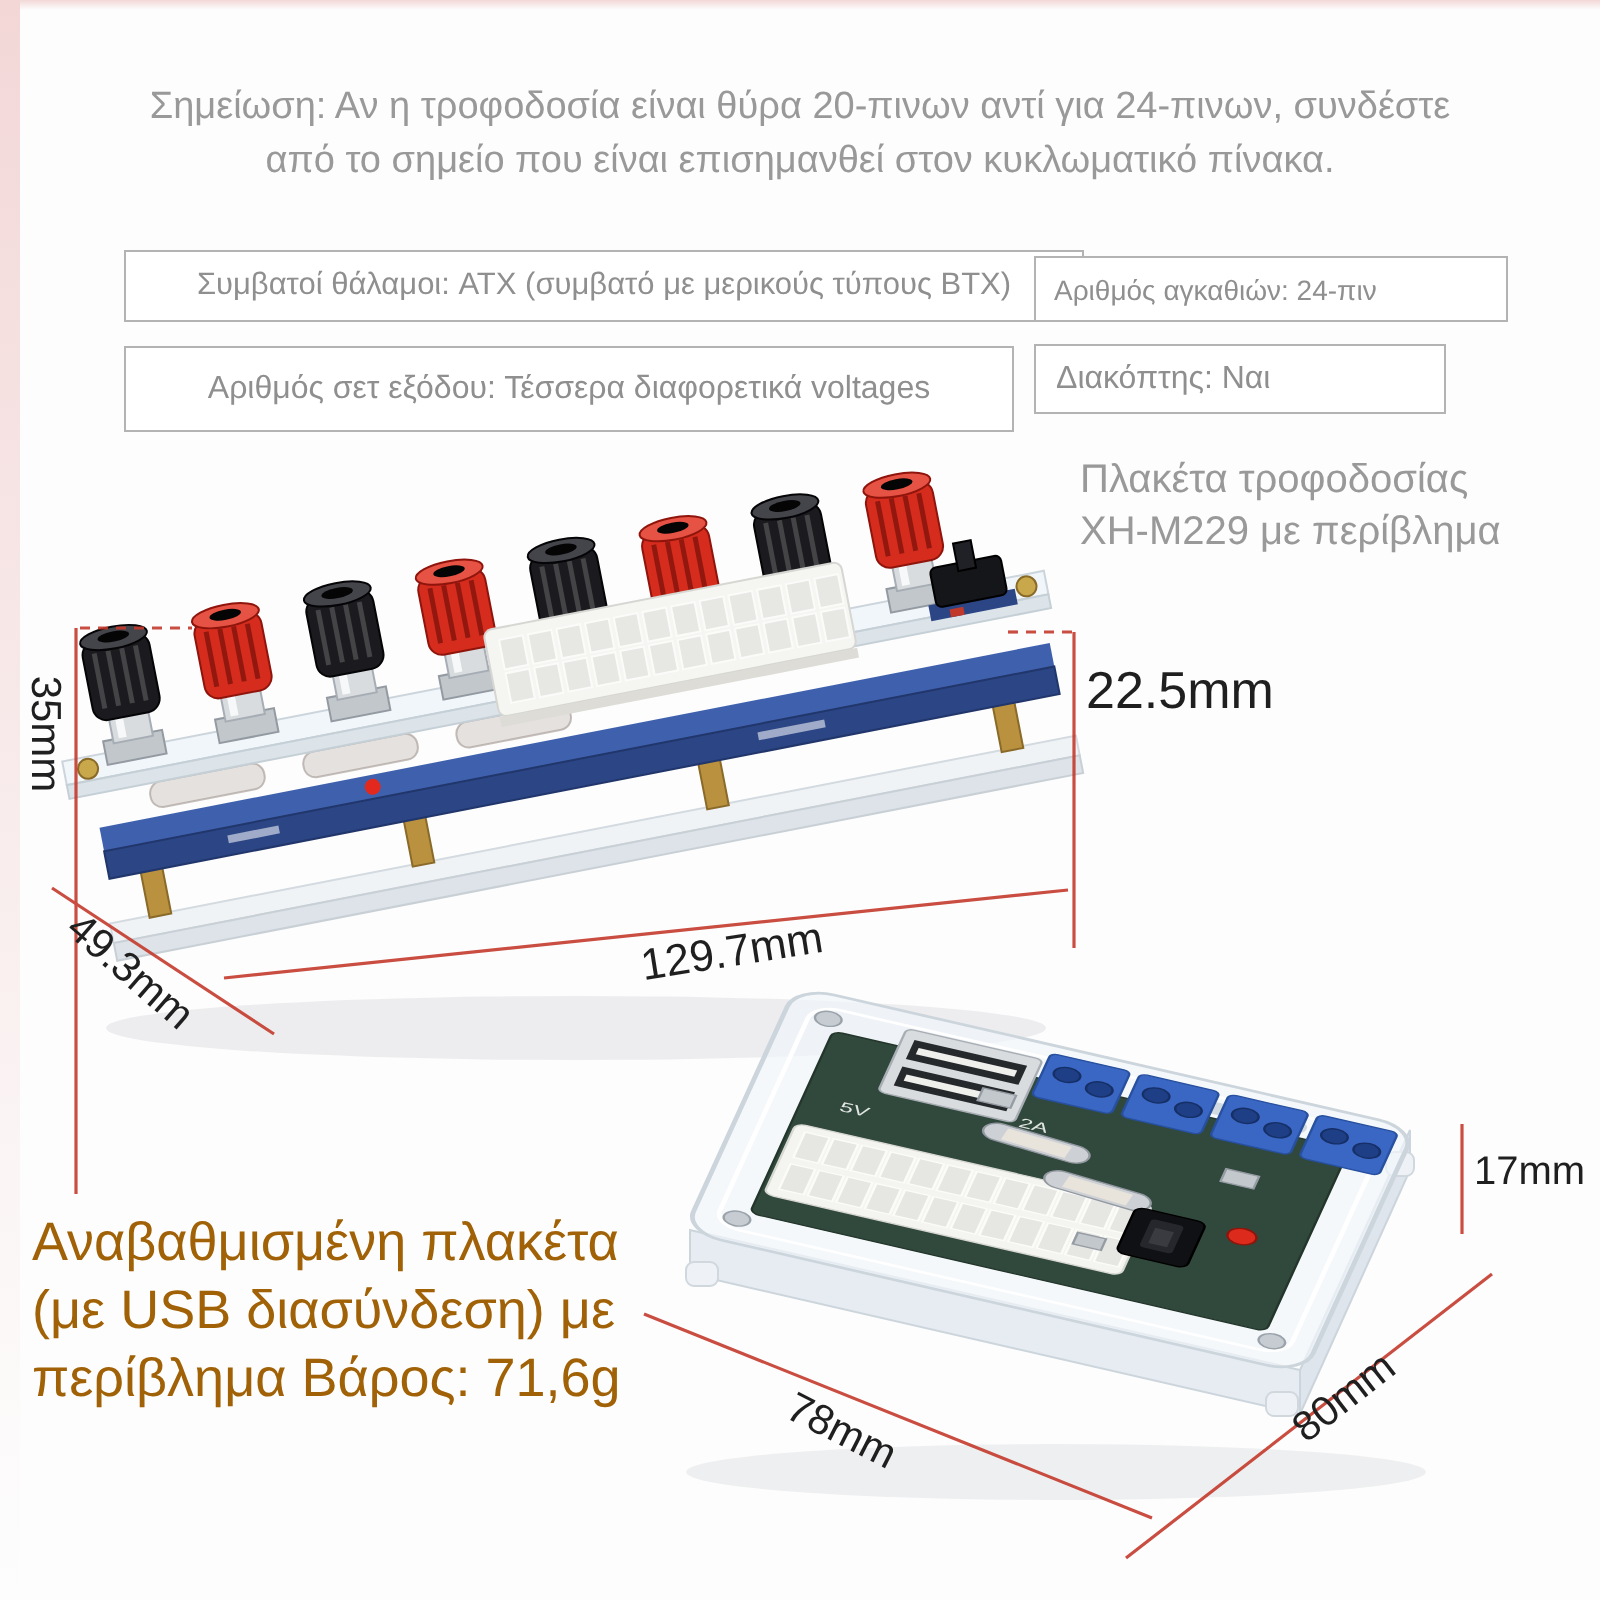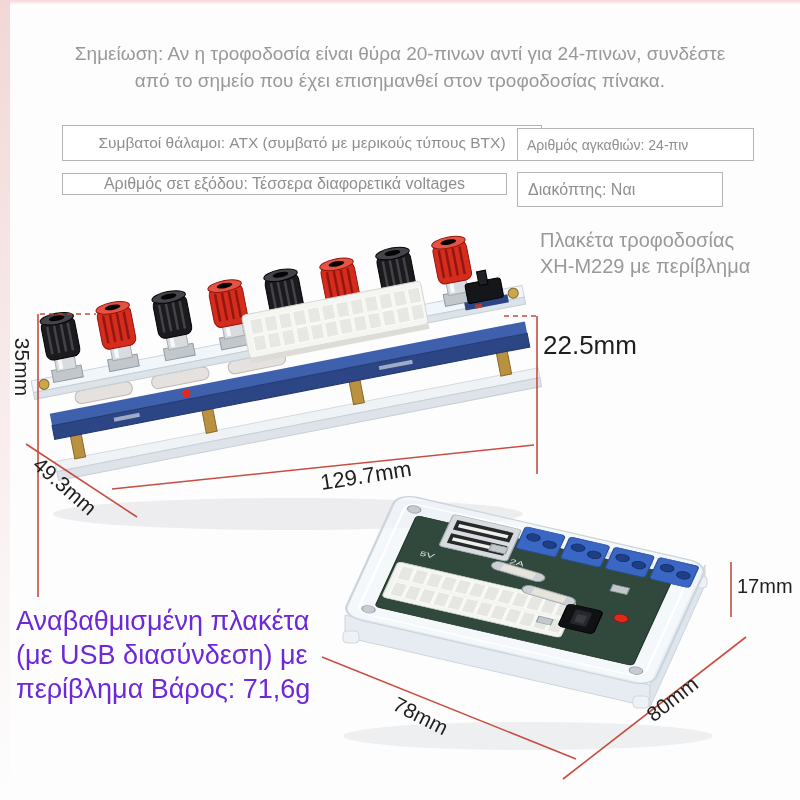--- a/index.html
+++ b/index.html
@@ -16,29 +16,29 @@
     position:absolute;left:40px;top:40px;width:720px;text-align:center;
     color:var(--text_grey);font-size:19px;line-height:27px;z-index:3;
   }
   .spec-box{
     position:absolute;background:#ffffff;border:1px solid var(--border_grey);
     color:#8f8f8f;box-sizing:border-box;display:flex;align-items:center;z-index:3;
   }
   .spec-center{justify-content:center;text-align:center;}
   .box-compatible{left:62px;top:125px;width:480px;height:36px;font-size:15.5px;line-height:16.5px;padding:1px 6px;}
   .box-pins{left:517px;top:128px;width:237px;height:33px;font-size:14px;padding-left:9px;}
-  .box-outputs{left:62px;top:173px;width:445px;height:22px;font-size:16px;}
+  .box-outputs{left:62px;top:173px;width:445px;height:43px;font-size:16px;}
   .box-switch{left:517px;top:172px;width:206px;height:35px;font-size:16px;padding-left:10px;}
   .p1-title{
     position:absolute;left:540px;top:227px;width:258px;
     color:var(--text_grey);font-size:20px;line-height:26px;z-index:3;
   }
   .p2-caption{
     position:absolute;left:16px;top:604px;width:336px;text-align:left;
-    color:#6d28d9;font-size:27px;line-height:34px;z-index:3;
+    color:#a16207;font-size:27px;line-height:34px;z-index:3;
   }
   .photo{position:absolute;z-index:1;}
   .dims-overlay{position:absolute;left:0;top:0;z-index:2;pointer-events:none;}
   .dim{
     position:absolute;color:var(--dim_text);white-space:nowrap;z-index:4;
     font-size:21px;text-align:center;
   }
   .dim-35   {left:-29px;top:354px;width:100px;height:26px;transform:rotate(90deg);}
   .dim-225  {left:543px;top:330px;font-size:26px;}
   .dim-493  {left:14px;top:474px;width:100px;height:26px;transform:rotate(41deg);}
@@ -48,21 +48,21 @@
   .dim-78   {left:370px;top:704px;width:100px;height:26px;transform:rotate(27deg);}
 </style>
 </head>
 <body>
 
 <div class="edge-left"></div>
 <div class="edge-top"></div>
 
 <div class="note">
   <div>Σημείωση: Αν η τροφοδοσία είναι θύρα 20-πινων αντί για 24-πινων, συνδέστε</div>
-  <div>από το σημείο που έχει επισημανθεί στον τροφοδοσίας πίνακα.</div>
+  <div>από το σημείο που είναι επισημανθεί στον κυκλωματικό πίνακα.</div>
 </div>
 
 <div class="spec-box spec-center box-compatible">
   <span>Συμβατοί θάλαμοι: ATX (συμβατό με μερικούς τύπους BTX)</span>
 </div>
 <div class="spec-box box-pins">
   <span>Αριθμός αγκαθιών: 24-πιν</span>
 </div>
 <div class="spec-box spec-center box-outputs">
   <span>Αριθμός σετ εξόδου: Τέσσερα διαφορετικά voltages</span>

